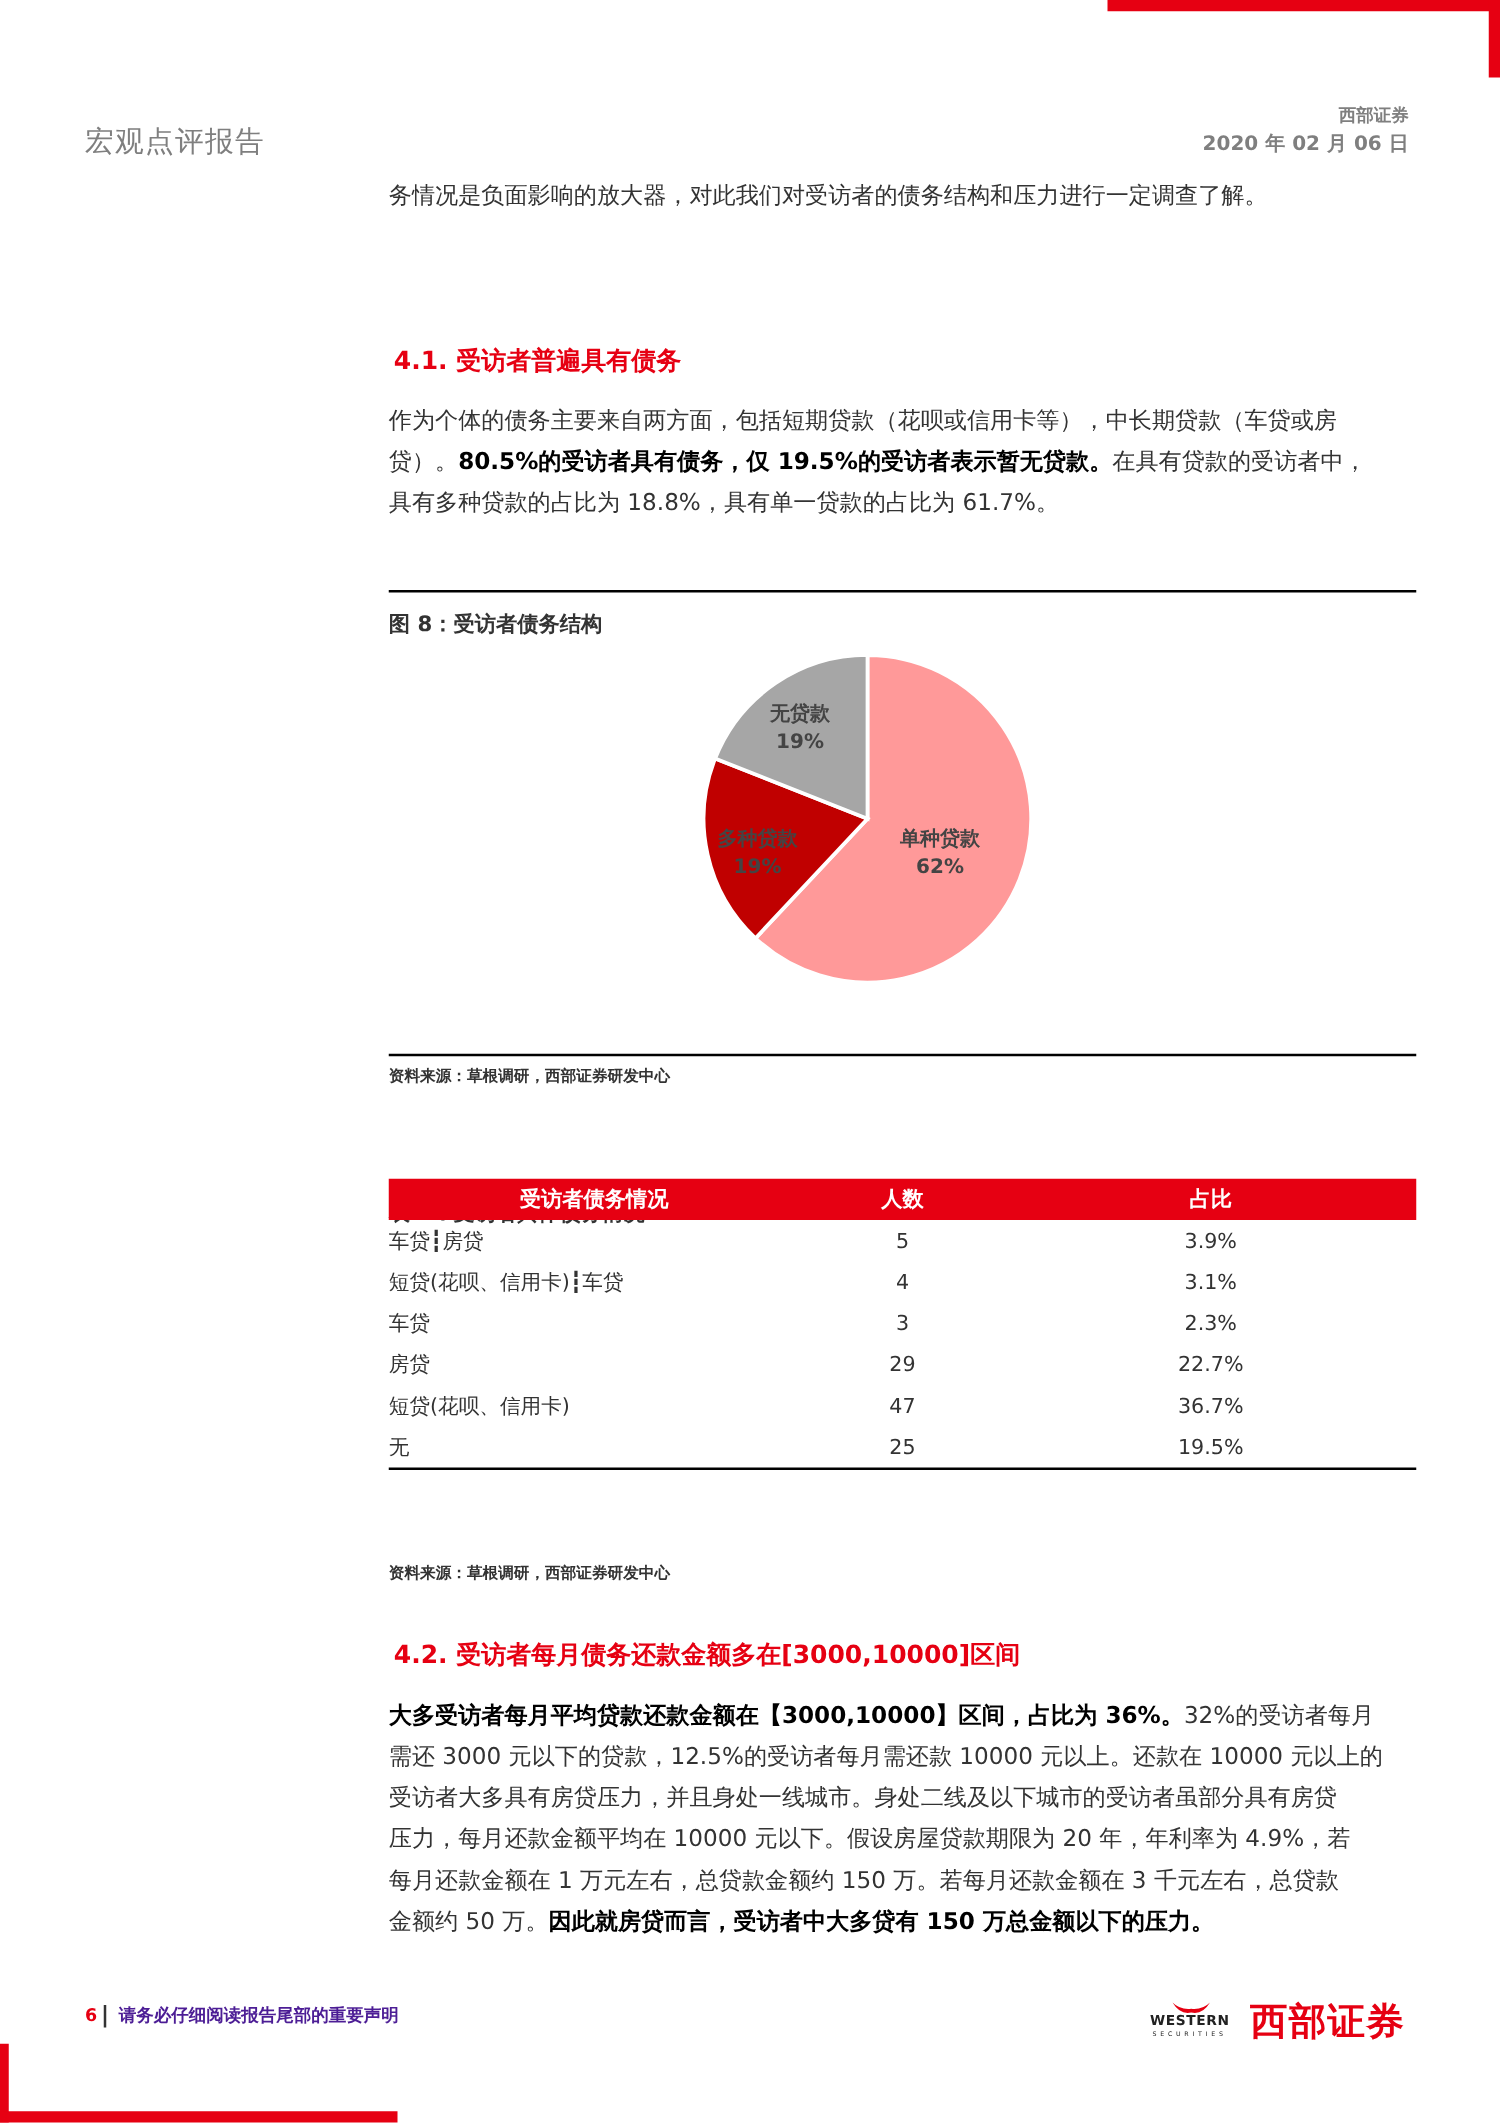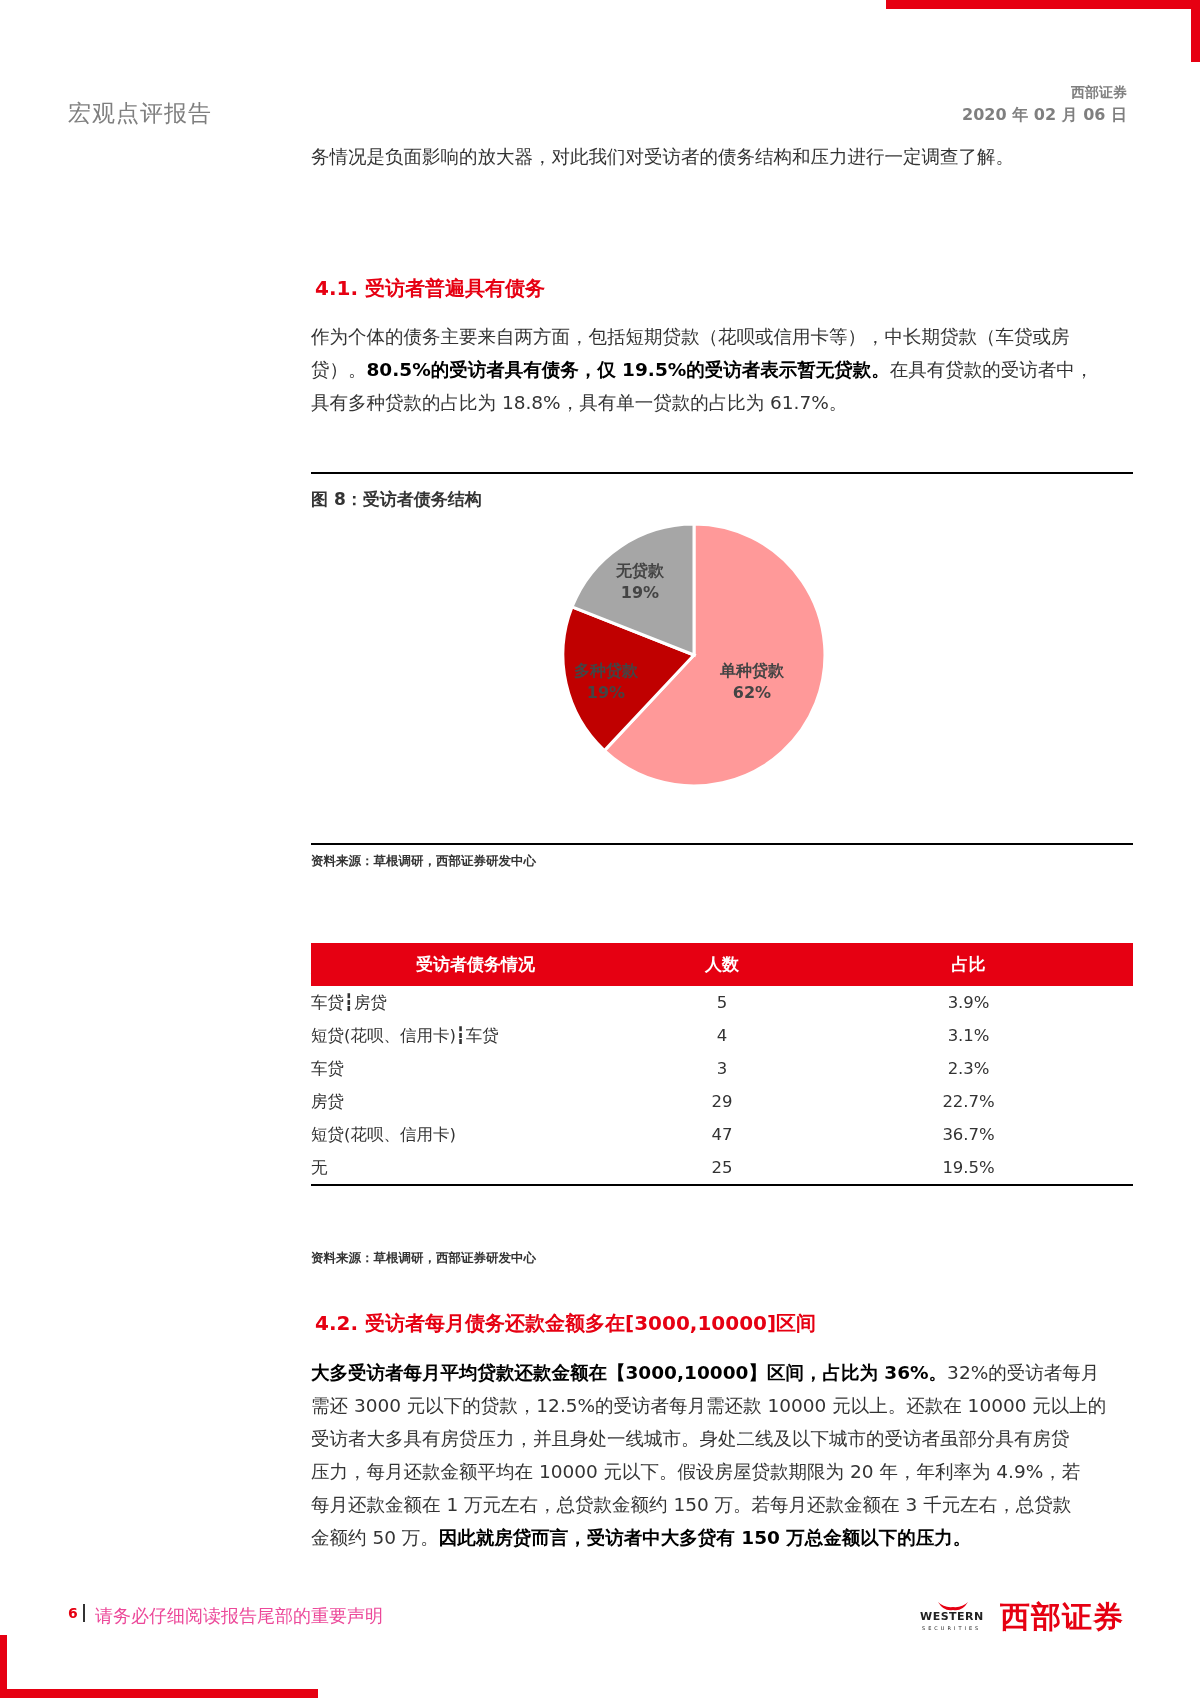--- a/index.html
+++ b/index.html
@@ -14,29 +14,29 @@
   .hdr-right { right: 73px; text-align: right; color: #7f7f7f; font-weight: bold; }
   .hdr-brand { top: 84px; font-size: 14px; }
   .hdr-date { top: 105px; font-size: 16px; }
   .body-text { left: 311px; width: 822px; font-size: 18.5px; line-height: 33px; color: #333; }
   .body-text b { color: #000; }
   .sec-title { left: 315px; font-size: 20px; font-weight: bold; color: #e60012; }
   .caption { left: 311px; font-size: 17px; font-weight: bold; color: #333; margin-top: 44px; }
   .rule { position: absolute; left: 311px; width: 822px; height: 2px; background: #000; }
   .source { left: 311px; font-size: 12.5px; color: #333; font-weight: bold; }
   .table { position: absolute; left: 311px; top: 943px; width: 822px; border-collapse: collapse; }
-  .table th { background: #e60012; color: #fff; font-size: 17px; font-weight: bold; height: 43px; padding: 0; }
+  .table th { background: #e60012; color: #fff; font-size: 17px; font-weight: bold; height: 33px; padding: 0; }
   .table td { font-size: 16.5px; height: 33px; padding: 0; color: #333; }
   .table td.c1 { text-align: left; }
   .table td.c2, .table td.c3 { text-align: center; }
   .table tr.last td { border-bottom: 2px solid #000; }
   .pie-label { position: absolute; font-size: 16px; font-weight: bold; color: #444; text-align: center; line-height: 22px; }
   .footer-num { left: 68px; top: 1605px; font-size: 14px; font-weight: bold; color: #e60012; }
   .footer-sep { left: 83px; top: 1604px; width: 2px; height: 18px; background: #333; }
-  .footer-text { left: 95px; top: 1604px; font-size: 18px; color: #ec4899; }
+  .footer-text { left: 95px; top: 1604px; font-size: 14px; color: #4c1d95; font-weight: bold; }
   .logo-en { left: 920px; top: 1610px; font-size: 11px; font-weight: bold; color: #222; letter-spacing: 0.5px; }
   .logo-en-sub { left: 922px; top: 1625px; font-size: 5px; color: #222; letter-spacing: 3px; }
   .logo-cn { left: 1000px; top: 1597px; font-size: 30px; font-weight: bold; color: #e60012; letter-spacing: 1px; }
 </style>
 </head>
 <body>
 
 <div class="red-bar" style="left:886px; top:0; width:314px; height:9px;"></div>
 <div class="red-bar" style="left:1191px; top:0; width:9px; height:62px;"></div>
 <div class="red-bar" style="left:0; top:1635px; width:7px; height:63px;"></div>

